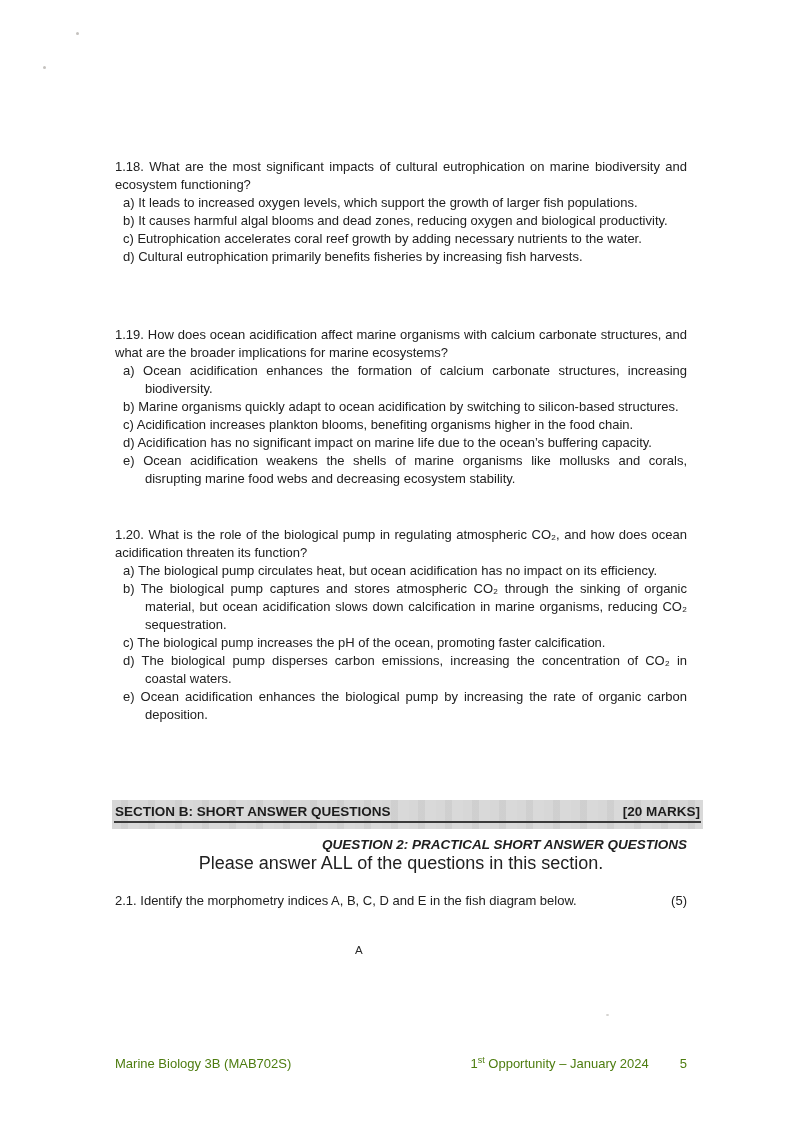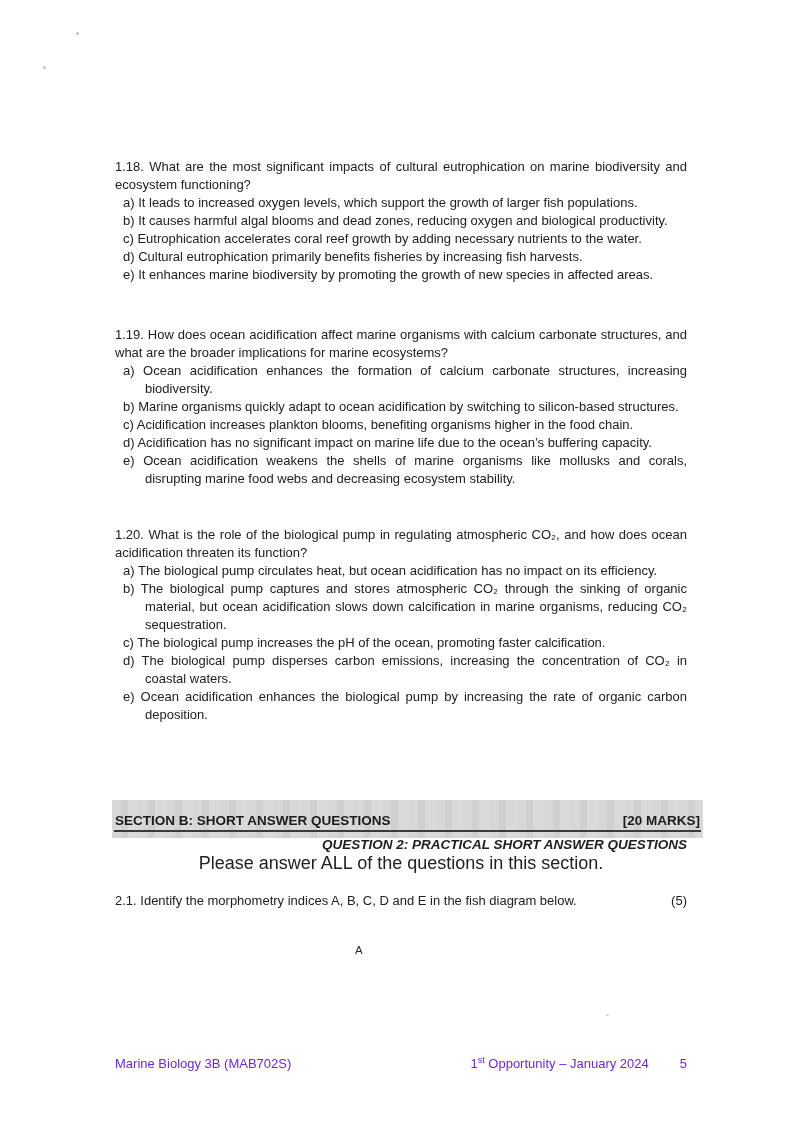--- a/index.html
+++ b/index.html
@@ -31,21 +31,21 @@
     position: absolute;
     left: 112px;
     top: 800px;
     width: 591px;
     background:
       repeating-linear-gradient(90deg,
         rgba(0,0,0,0.00) 0 9px,
         rgba(0,0,0,0.035) 9px 16px,
         rgba(255,255,255,0.05) 16px 27px),
       #d7d7d7;
-    padding: 12px 2px 6px 2px;
+    padding: 3px 2px 6px 2px;
   }
   .section-band-inner {
     display: flex;
     justify-content: space-between;
     align-items: baseline;
     border-bottom: 2px solid #3a3a3a;
     padding: 0 1px 1px 1px;
     font-size: 13.5px;
     line-height: 17px;
     font-weight: 700;
@@ -72,21 +72,21 @@
   .footer-row {
     position: absolute;
     left: 115px;
     top: 1055px;
     width: 572px;
     display: flex;
     justify-content: space-between;
     align-items: baseline;
     font-size: 13px;
     line-height: 17px;
-    color: #6d28d9;
+    color: #4d7c0f;
   }
   .footer-right { display: flex; align-items: baseline; }
   .footer-page-num { margin-left: 31px; }
   sup.st { font-size: 9px; line-height: 0; vertical-align: super; text-align: right; }
   .speck {
     position: absolute;
     background: #b5b2ae;
     border-radius: 50%;
     opacity: 0.8;
   }
@@ -102,21 +102,20 @@
   <div class="speck speck-1"></div>
   <div class="speck speck-2"></div>
   <div class="speck speck-3"></div>
 
   <div class="block" style="top:158px;">
     <div class="qtext">1.18. What are the most significant impacts of cultural eutrophication on marine biodiversity and ecosystem functioning?</div>
     <div class="opt">a) It leads to increased oxygen levels, which support the growth of larger fish populations.</div>
     <div class="opt">b) It causes harmful algal blooms and dead zones, reducing oxygen and biological productivity.</div>
     <div class="opt">c) Eutrophication accelerates coral reef growth by adding necessary nutrients to the water.</div>
     <div class="opt">d) Cultural eutrophication primarily benefits fisheries by increasing fish harvests.</div>
-    <div class="opt">e) It enhances marine biodiversity by promoting the growth of new species in affected areas.</div>
   </div>
 
   <div class="block" style="top:326px;">
     <div class="qtext">1.19. How does ocean acidification affect marine organisms with calcium carbonate structures, and what are the broader implications for marine ecosystems?</div>
     <div class="opt">a) Ocean acidification enhances the formation of calcium carbonate structures, increasing biodiversity.</div>
     <div class="opt">b) Marine organisms quickly adapt to ocean acidification by switching to silicon-based structures.</div>
     <div class="opt">c) Acidification increases plankton blooms, benefiting organisms higher in the food chain.</div>
     <div class="opt">d) Acidification has no significant impact on marine life due to the ocean’s buffering capacity.</div>
     <div class="opt">e) Ocean acidification weakens the shells of marine organisms like mollusks and corals, disrupting marine food webs and decreasing ecosystem stability.</div>
   </div>

